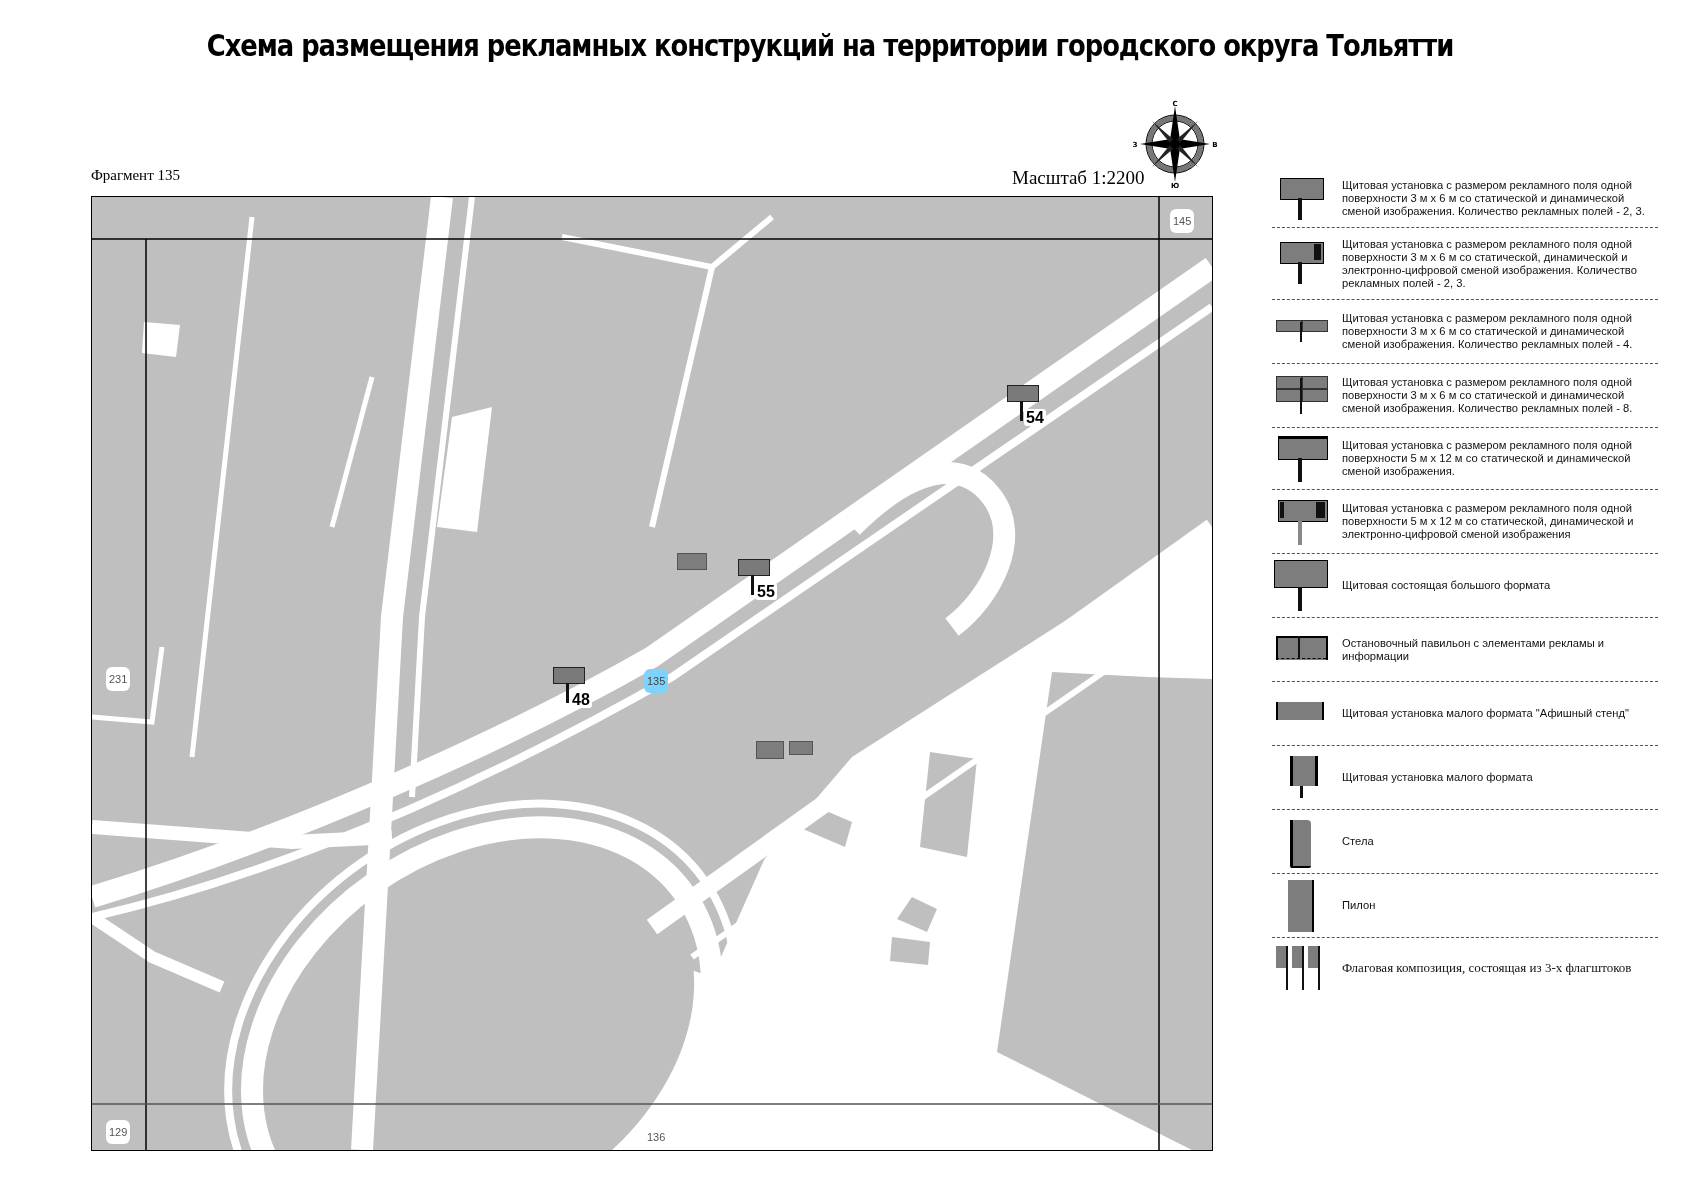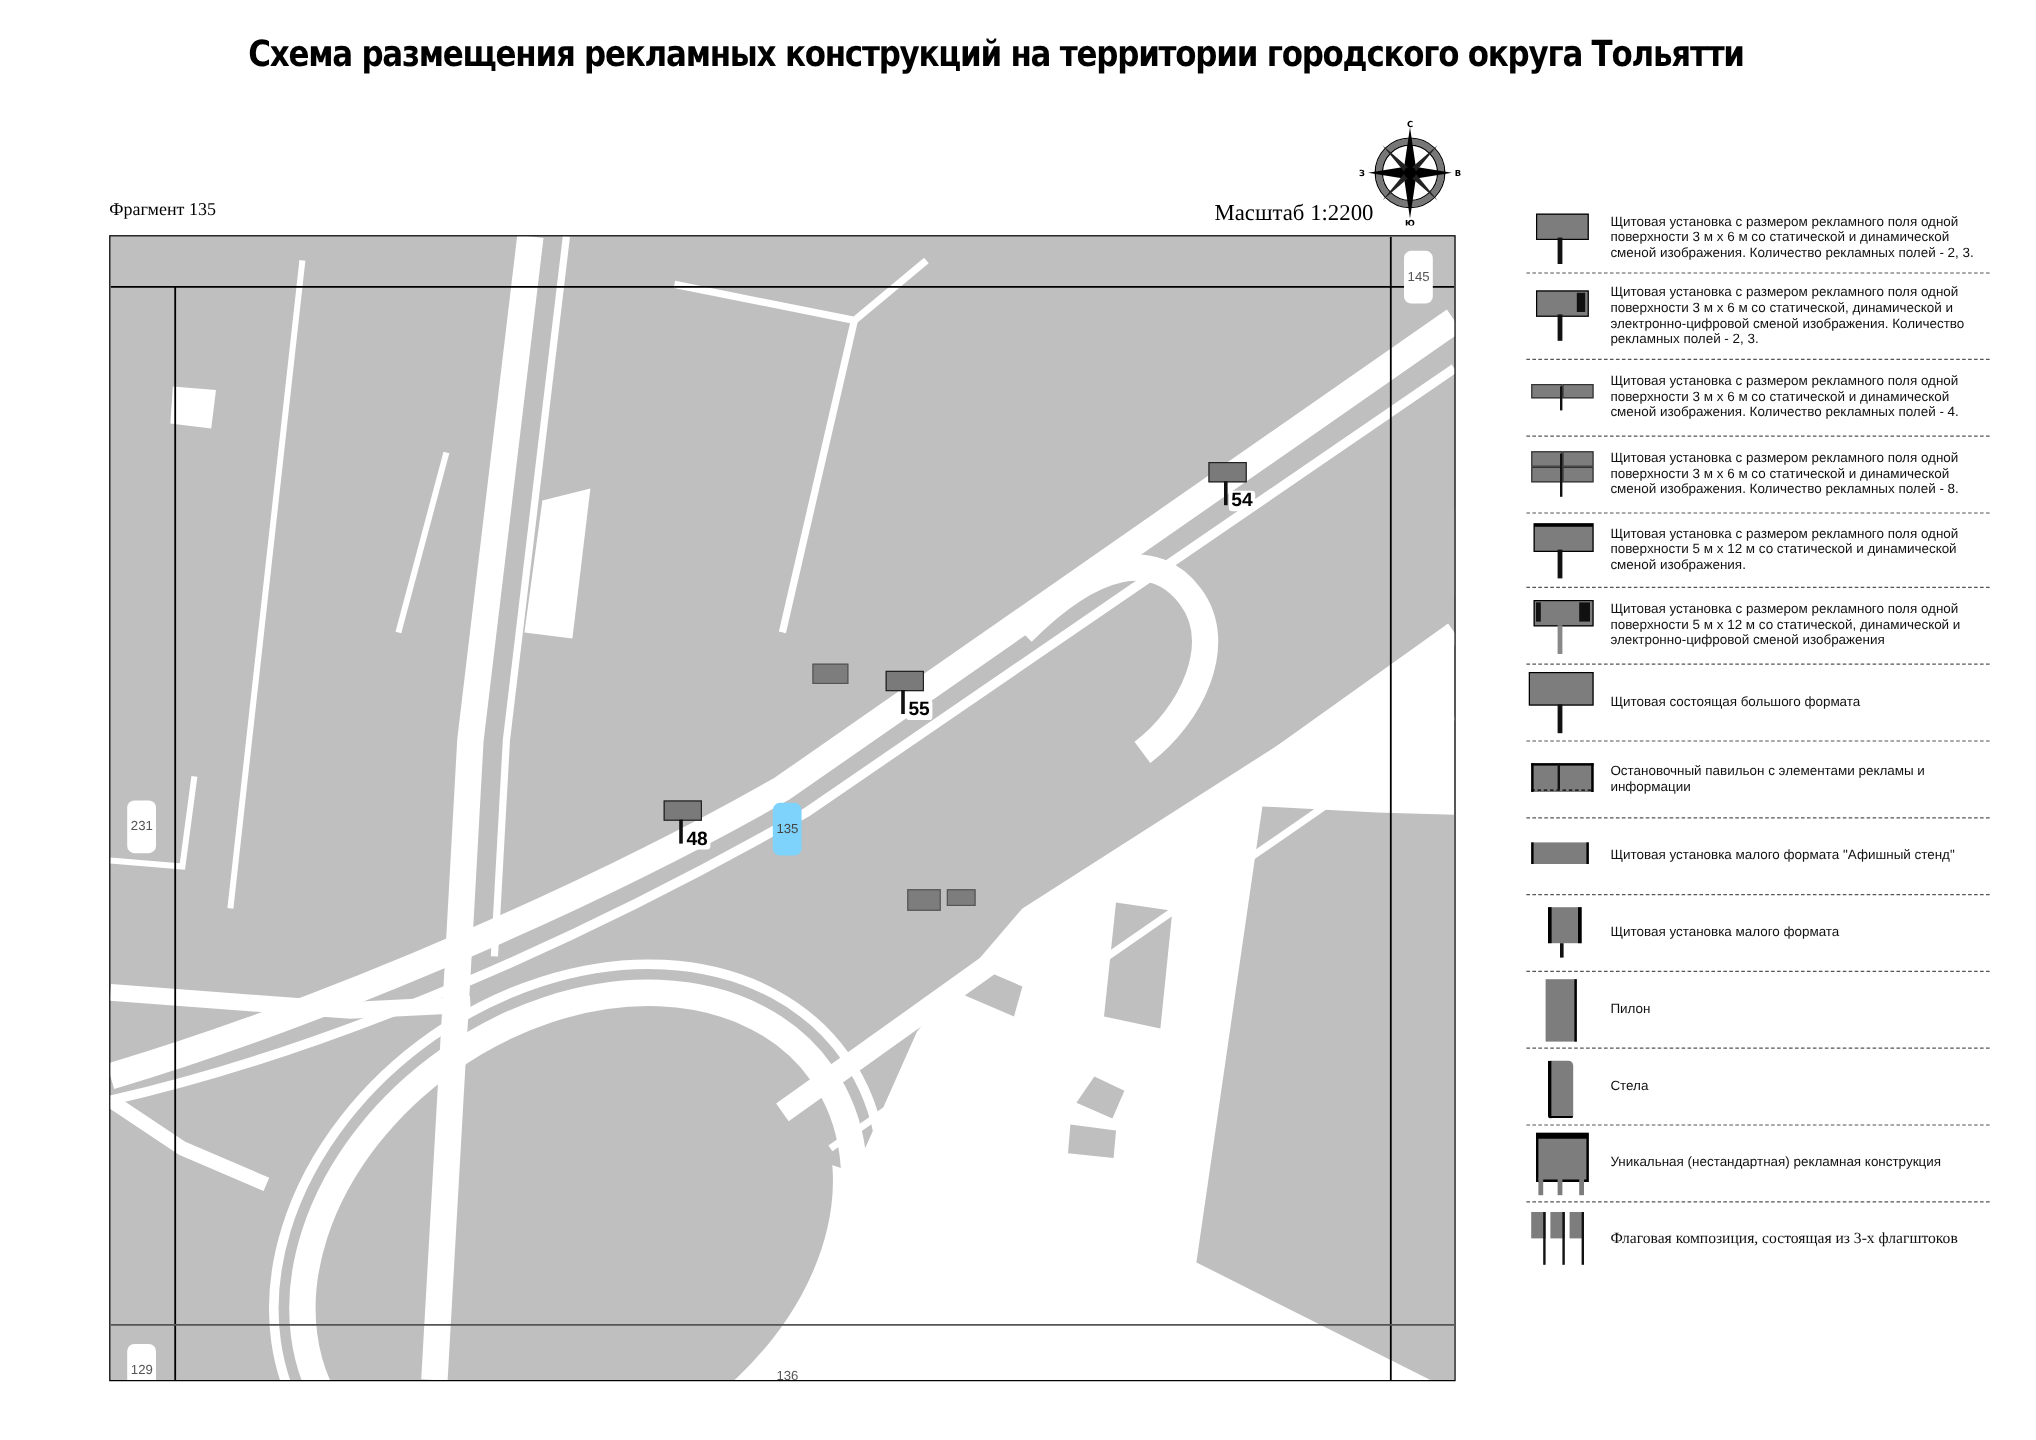--- a/index.html
+++ b/index.html
@@ -3,21 +3,21 @@
 <meta charset="utf-8">
 <style>
   html, body { margin:0; padding:0; background:#ffffff; }
   body { width:1697px; height:1200px; position:relative; overflow:hidden; font-family:"Liberation Sans", sans-serif; color:#000; }
   .title { position:absolute; left:0; width:1660px; top:28px; text-align:center; font-family:"DejaVu Sans", sans-serif; font-weight:bold; font-size:30px; letter-spacing:-1.2px; transform:scaleX(0.86); transform-origin:center; }
   .frag-label { position:absolute; left:91px; top:167px; font-family:"Liberation Serif", serif; font-size:15px; }
   .scale-label { position:absolute; left:1012px; top:167px; font-family:"Liberation Serif", serif; font-size:19px; }
   .compass { position:absolute; left:1132px; top:100px; width:86px; height:88px; }
   .map { position:absolute; left:91px; top:196px; width:1120px; height:953px; border:1.5px solid #000; overflow:hidden; background:#bfbfbf; }
   .map svg { position:absolute; left:0; top:0; }
-  .sheet-label { position:absolute; font-size:11px; color:#555; background:#fff; border-radius:6px; padding:16px 3px;text-align:right; }
+  .sheet-label { position:absolute; font-size:11px; color:#555; background:#fff; border-radius:6px; padding:6px 3px;text-align:right; }
   .sheet-label.plain { background:transparent; }
   .marker { position:absolute; }
   .marker .board { position:absolute; left:0; top:0; width:30px; height:15px; background:#7a7a7a; border:1px solid #222; }
   .marker .pole { position:absolute; left:13px; top:16px; width:3px; height:20px; background:#111; }
   .marker .num { position:absolute; left:17px; top:24px; font-weight:bold; font-size:16px; background:#fff; padding:0 2px; border-radius:3px; line-height:17px; }
   .legend { position:absolute; left:1272px; top:170px; width:386px; }
   .leg-item { display:flex; align-items:center; border-bottom:1.5px dashed #555; box-sizing:border-box; }
   .leg-icon { width:70px; flex:0 0 70px; position:relative; height:100%; }
   .leg-text { font-size:11.2px; line-height:13px; color:#111; padding-left:0; }
   .leg-text.serif { font-family:"Liberation Serif", serif; font-size:13px; line-height:20px; }
@@ -201,38 +201,29 @@
   </div>
   <div class="leg-item" style="height:64px;">
     <div class="leg-icon">
       <div class="ic g" style="left:18px;top:10px;width:22px;height:30px;border-left:3px solid #000;border-right:3px solid #000;"></div>
       <div class="ic k" style="left:28px;top:40px;width:3px;height:12px;"></div>
     </div>
     <div class="leg-text">Щитовая установка малого формата</div>
   </div>
   <div class="leg-item" style="height:64px;">
     <div class="leg-icon">
+      <div class="ic g" style="left:18px;top:10px;width:18px;height:46px;border-left:3px solid #000;border-bottom:2px solid #000;border-radius:0 4px 2px 2px;"></div>
+    </div>
+    <div class="leg-text">Стела</div>
+  </div>
+  <div class="leg-item" style="height:64px;">
+    <div class="leg-icon">
       <div class="ic g" style="left:16px;top:6px;width:24px;height:52px;border-right:2px solid #000;"></div>
     </div>
     <div class="leg-text">Пилон</div>
-  </div>
-  <div class="leg-item" style="height:64px;">
-    <div class="leg-icon">
-      <div class="ic g" style="left:18px;top:10px;width:18px;height:46px;border-left:3px solid #000;border-bottom:2px solid #000;border-radius:0 4px 2px 2px;"></div>
-    </div>
-    <div class="leg-text">Стела</div>
-  </div>
-  <div class="leg-item" style="height:64px;">
-    <div class="leg-icon">
-      <div class="ic g" style="left:8px;top:6px;width:40px;height:34px;border:2px solid #000;border-top:5px solid #000;"></div>
-      <div class="ic g" style="left:10px;top:44px;width:4px;height:14px;"></div>
-      <div class="ic g" style="left:26px;top:44px;width:4px;height:14px;"></div>
-      <div class="ic g" style="left:44px;top:44px;width:4px;height:14px;"></div>
-    </div>
-    <div class="leg-text">Уникальная (нестандартная) рекламная конструкция</div>
   </div>
   <div class="leg-item" style="height:60px;border-bottom:none;">
     <div class="leg-icon">
       <div class="ic g" style="left:4px;top:8px;width:12px;height:22px;"></div>
       <div class="ic k" style="left:14px;top:8px;width:2px;height:44px;"></div>
       <div class="ic g" style="left:20px;top:8px;width:12px;height:22px;"></div>
       <div class="ic k" style="left:30px;top:8px;width:2px;height:44px;"></div>
       <div class="ic g" style="left:36px;top:8px;width:12px;height:22px;"></div>
       <div class="ic k" style="left:46px;top:8px;width:2px;height:44px;"></div>
     </div>

